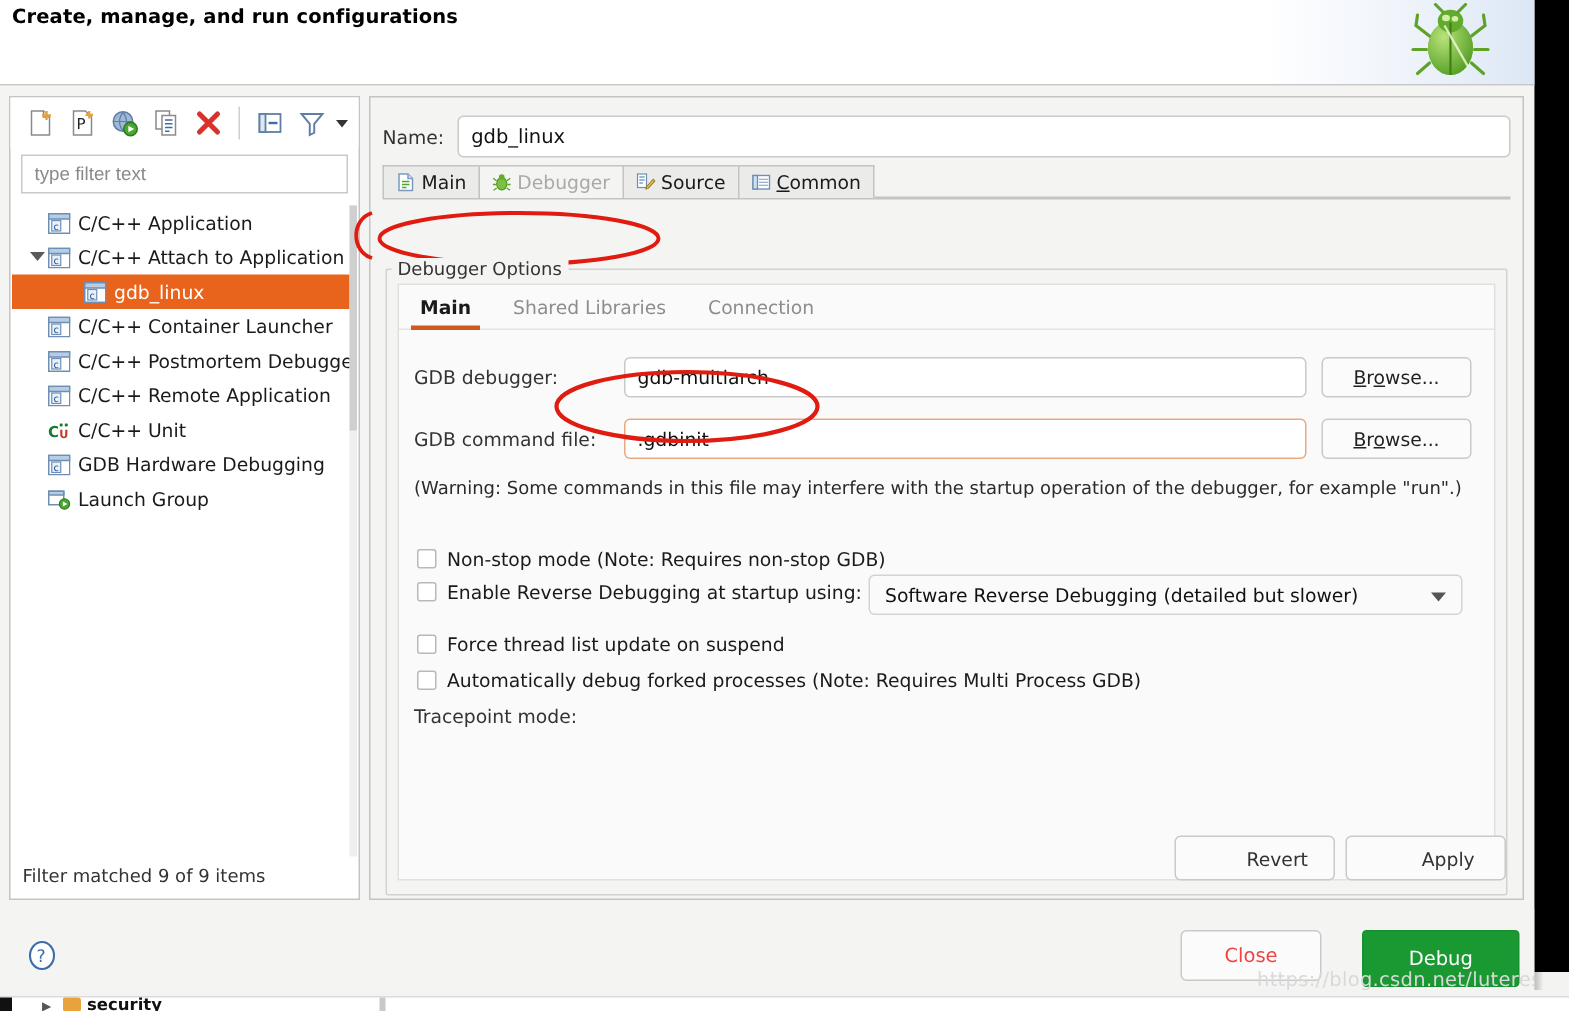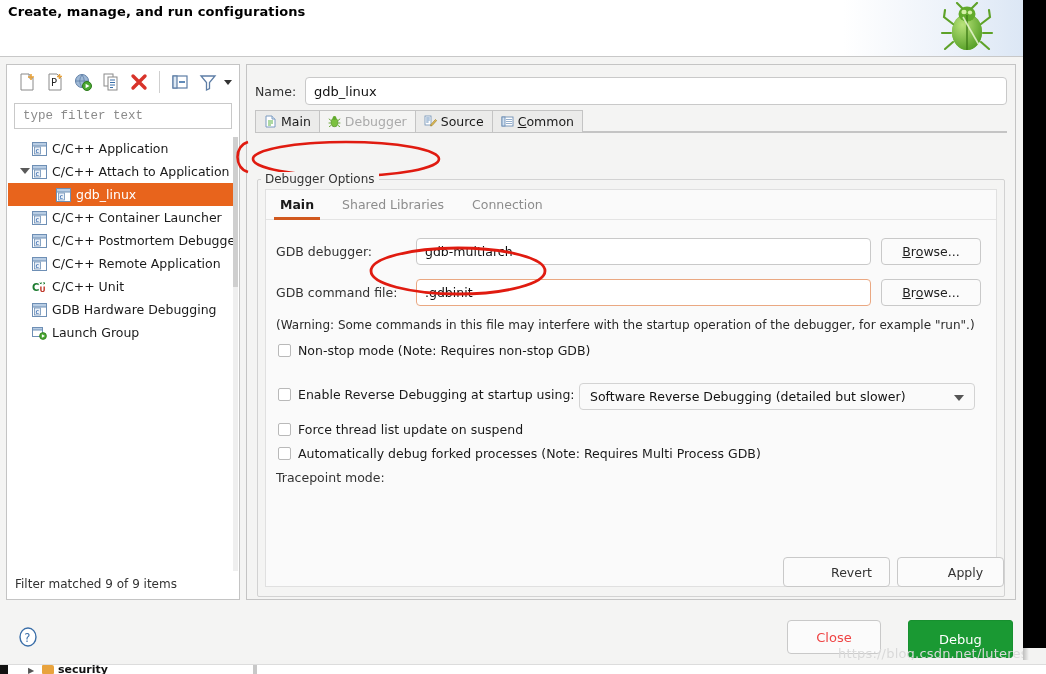--- a/index.html
+++ b/index.html
@@ -44,21 +44,21 @@
 
   
   #left-panel { position:absolute; left:6px; top:64px; width:234px; height:536px;
                 background:#fff; border:1px solid #c4c4c4; }
   #toolbar { position:absolute; left:0; top:0; width:232px; height:34px; background:#fff; }
   .tb-icon { position:absolute; top:7px; width:20px; height:20px; cursor:default; }
   #tb-sep { position:absolute; left:152px; top:6px; width:1px; height:22px; background:#cfcfcf; }
 
   #filter-input { position:absolute; left:7px; top:38px; width:218px; height:26px;
                   border:1px solid #c9c9c9; border-radius:0; background:#fff;
-                  font-family:Liberation Mono, monospace; font-size:12.5px;
+                  font-family:Liberation Sans, sans-serif; font-size:12.5px;
                   color:#a21caf; padding:0 8px; outline:none; }
   #filter-input::placeholder { color:#8a8a8a; }
 
   #tree { position:absolute; left:1px; top:72px; width:230px; height:434px; overflow:hidden; background:#fff; }
   .tree-row { position:relative; height:23px; display:flex; align-items:center; padding-left:24px;
               white-space:nowrap; }
   .tree-row.selected { background:#e8641c; }
   .tree-row.selected .tree-label { color:#fff; }
   .tree-row.child { padding-left:48px; }
   .tree-arrow { position:absolute; left:12px; top:8px; width:0; height:0;
@@ -425,21 +425,21 @@
         </div>
 
         <div class="field-row" style="left:10px; top:89px; width:712px;">
           <span class="field-label" style="width:140px">GDB command file:</span>
           <input class="text-field focused" style="width: 455px;" value=".gdbinit">
           <button class="browse-btn" style="margin-left:10px;width:100px"><span class="u">B</span>r<span class="u">o</span>wse...</button>
         </div>
 
         <div id="warn-text">(Warning: Some commands in this file may interfere with the startup operation of the debugger, for example "run".)</div>
 
-        <div class="cb-row" style="left:12px; top:153px;">
+        <div class="cb-row" style="left:12px; top:175px;">
           <span class="cbox"></span>
           <span class="cb-label">Non-stop mode (Note: Requires non-stop GDB)</span>
         </div>
 
         <div class="cb-row" style="left:12px; top:197px;">
           <span class="cbox"></span>
           <span class="cb-label">Enable Reverse Debugging at startup using:</span>
         </div>
         <div class="select-box" style="position:absolute; left:313px; top:193px; width:396px;">
           <span>Software Reverse Debugging (detailed but slower)</span>

